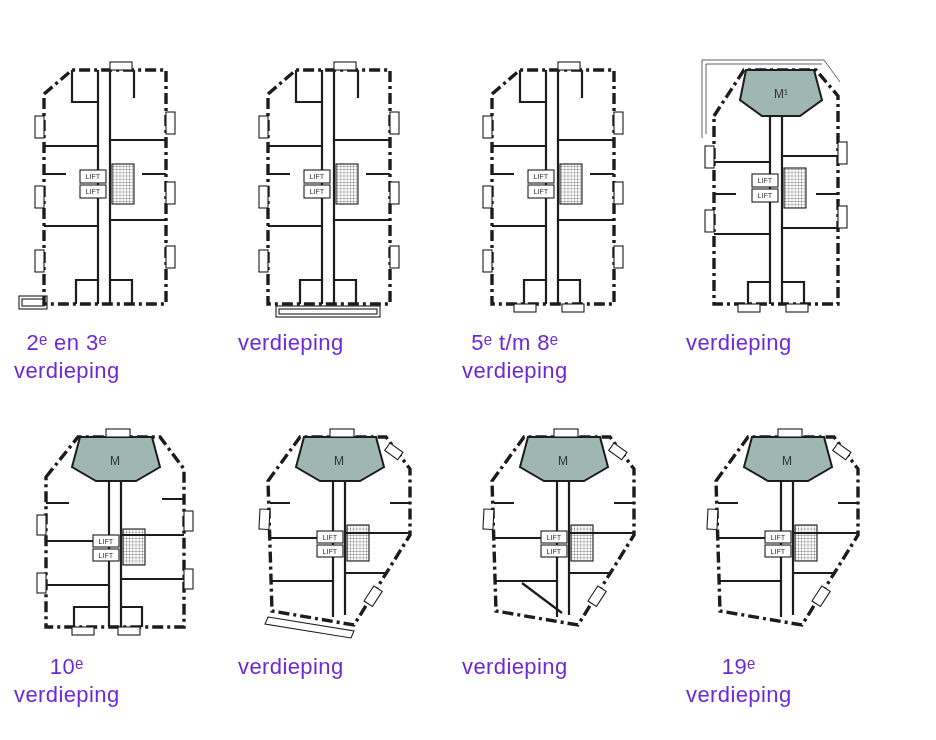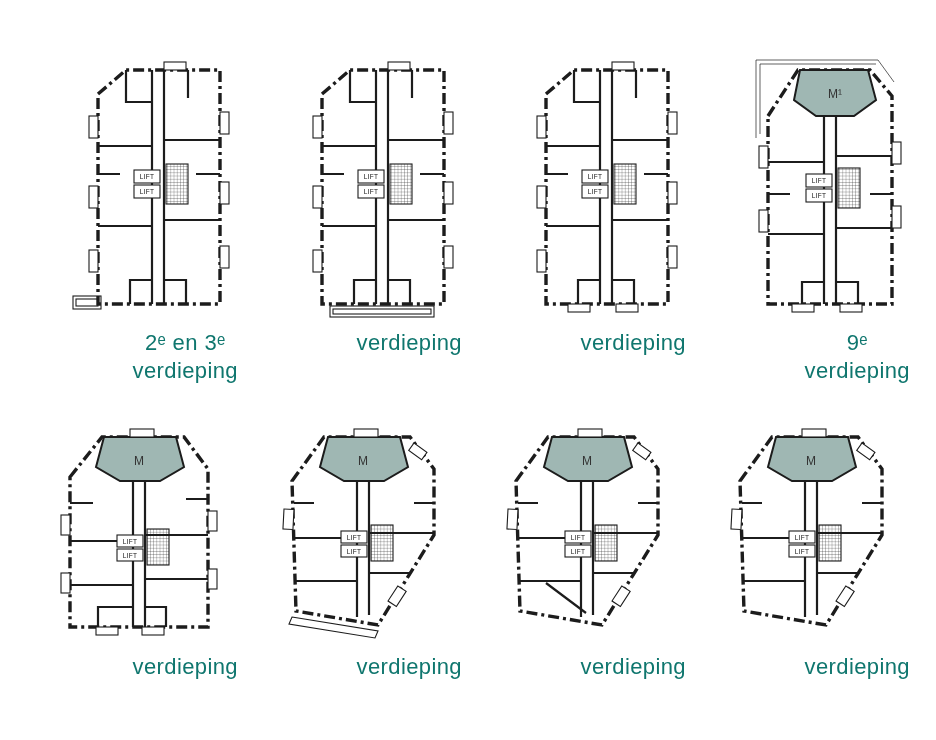--- a/index.html
+++ b/index.html
@@ -1,21 +1,21 @@
 <!DOCTYPE html>
 <html><head>
 <meta charset="utf-8">
 <style>
   html,body{margin:0;padding:0;background:#ffffff;}
   body{width:936px;height:740px;overflow:hidden;font-family:"Liberation Sans",sans-serif;}
   .sheet{width:936px;height:740px;box-sizing:border-box;padding-top:54px;padding-left:14px;}
   .row{display:grid;grid-template-columns:repeat(4,224px);}
   .row2{margin-top:38px;}
-  .cell{display:flex;flex-direction:column;align-items:flex-end;}
-  .caption{margin-top:10px;text-align:center;color:#0f766e;font-size:22px;line-height:1.28;letter-spacing:.4px;}
+  .cell{display:flex;flex-direction:column;align-items:flex-start;}
+  .caption{margin-top:10px;text-align:center;color:#6d28d9;font-size:22px;line-height:1.28;letter-spacing:.4px;}
   .caption span{display:block;}
   svg{display:block;}
   .outer{fill:none;stroke:#1c1c1c;stroke-width:3.4;stroke-dasharray:11 4 3 4;}
   .wall2{fill:none;stroke:#1c1c1c;stroke-width:2.2;}
   .thin{fill:#ffffff;stroke:#1c1c1c;stroke-width:1.1;}
   .thinline{fill:none;stroke:#1c1c1c;stroke-width:1.1;}
   .hair{fill:none;stroke:#1c1c1c;stroke-width:.7;}
   .mzone{fill:#9fb7b3;stroke:#1c1c1c;stroke-width:2;}
   .stairs{stroke:#1c1c1c;stroke-width:1.1;}
   .lifttext{font:6.5px "Liberation Sans",sans-serif;text-anchor:middle;fill:#111;letter-spacing:.3px;}
@@ -104,20 +104,21 @@
         <path class="wall2" d="M84 16 V250 M96 16 V250"></path>
         <path class="wall2" d="M30 92 H84 M30 172 H84 M96 86 H152 M96 166 H152"></path>
         <path class="wall2" d="M58 16 V48 H84 M120 16 V44 M30 120 H52 M152 120 H128 M62 250 V226 H84 M96 226 H118 V250"></path>
         <rect class="thin" x="66" y="116" width="26" height="13"></rect>
         <rect class="thin" x="66" y="131" width="26" height="13"></rect>
         <text class="lifttext" x="79" y="125">LIFT</text>
         <text class="lifttext" x="79" y="140">LIFT</text>
         <rect class="stairs" x="98" y="110" width="22" height="40" fill="url(#st)"></rect>
       </svg>
       <div class="caption">
+        <span>5ᵉ t/m 8ᵉ</span>
         <span>verdieping</span>
       </div>
     </div>
 
     <div class="cell">
       <svg width="170" height="265" viewBox="0 0 170 265">
         <path class="hair" d="M16 84 V6 H138 L154 28"></path>
         <path class="hair" d="M20 80 V10 H136"></path>
         <path class="outer" d="M28 62 L58 16 H130 L152 42 V250 H28 Z"></path>
         <polygon class="mzone" points="60,16 128,16 136,46 114,62 76,62 54,46"></polygon>
@@ -131,21 +132,20 @@
         <path class="wall2" d="M84 62 V250 M96 62 V250"></path>
         <path class="wall2" d="M28 108 H84 M28 180 H84 M96 102 H152 M96 174 H152"></path>
         <path class="wall2" d="M28 140 H50 M152 140 H130 M62 250 V228 H84 M96 228 H118 V250"></path>
         <rect class="thin" x="66" y="120" width="26" height="13"></rect>
         <rect class="thin" x="66" y="135" width="26" height="13"></rect>
         <text class="lifttext" x="79" y="129">LIFT</text>
         <text class="lifttext" x="79" y="144">LIFT</text>
         <rect class="stairs" x="98" y="114" width="22" height="40" fill="url(#st)"></rect>
       </svg>
       <div class="caption">
-        <span>9ᵉ</span>
         <span>verdieping</span>
       </div>
     </div>
 
   </div>
 
   <div class="row row2">
 
     <div class="cell">
       <svg width="200" height="220" viewBox="0 0 200 220">
@@ -162,20 +162,21 @@
         <path class="wall2" d="M95 58 V204 M107 58 V204"></path>
         <path class="wall2" d="M32 118 H95 M32 162 H95 M107 112 H170 M107 156 H170"></path>
         <path class="wall2" d="M32 80 H55 M170 76 H148 M60 204 V184 H95 M107 184 H128 V204"></path>
         <rect class="thin" x="79" y="112" width="26" height="12"></rect>
         <rect class="thin" x="79" y="126" width="26" height="12"></rect>
         <text class="lifttext" x="92" y="120.5">LIFT</text>
         <text class="lifttext" x="92" y="134.5">LIFT</text>
         <rect class="stairs" x="109" y="106" width="22" height="36" fill="url(#st)"></rect>
       </svg>
       <div class="caption">
+        <span>10ᵉ</span>
         <span>verdieping</span>
       </div>
     </div>
 
     <div class="cell">
       <svg width="200" height="220" viewBox="0 0 200 220">
         <path class="outer" d="M30 58 L62 14 H148 L172 46 V112 L116 202 L34 188 Z"></path>
         <polygon class="mzone" points="66,14 138,14 146,44 122,58 82,58 58,44"></polygon>
         <text class="mtext" x="101" y="42">M</text>
         <rect class="thin" x="92" y="6" width="24" height="8"></rect>
@@ -232,18 +233,19 @@
         <rect class="thin" width="10" height="20" transform="translate(22,86) rotate(3)"></rect>
         <rect class="thin" width="18" height="10" transform="translate(126,178) rotate(-57)"></rect>
         <rect class="thin" width="16" height="9" transform="translate(152,20) rotate(36)"></rect>
         <rect class="thin" x="79" y="108" width="26" height="12"></rect>
         <rect class="thin" x="79" y="122" width="26" height="12"></rect>
         <text class="lifttext" x="92" y="116.5">LIFT</text>
         <text class="lifttext" x="92" y="130.5">LIFT</text>
         <rect class="stairs" x="109" y="102" width="22" height="36" fill="url(#st)"></rect>
       </svg>
       <div class="caption">
+        <span>19ᵉ</span>
         <span>verdieping</span>
       </div>
     </div>
 
   </div>
 </div>
 
 </body></html>

